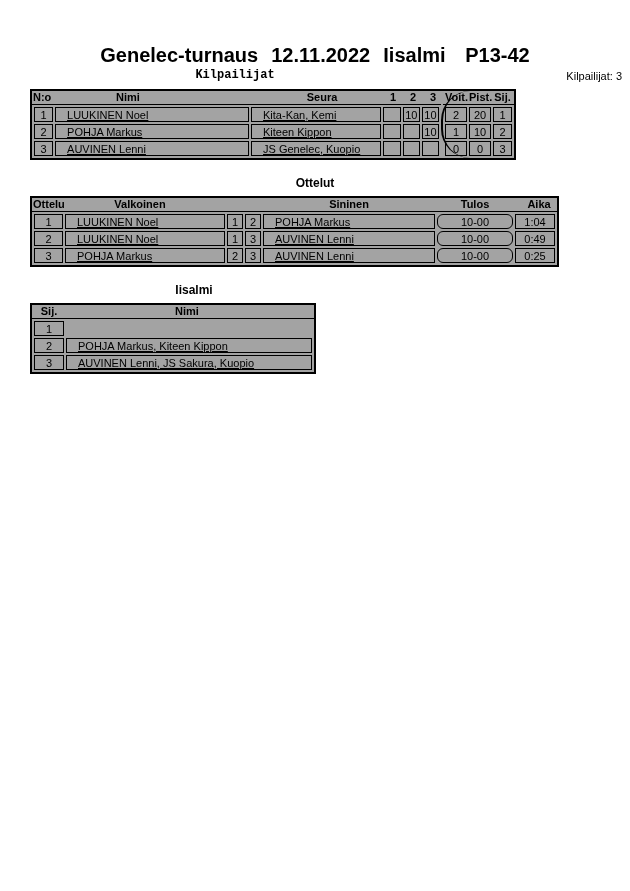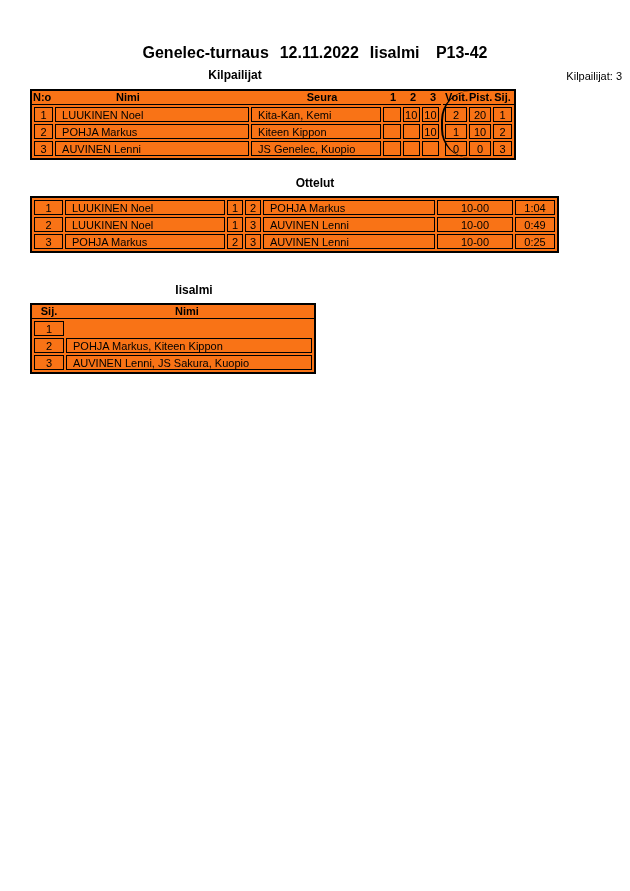--- a/index.html
+++ b/index.html
@@ -2,49 +2,49 @@
 <html><head>
 <meta charset="utf-8">
 <style>
   html,body{margin:0;padding:0;}
   body{
     width:630px;height:891px;background:#ffffff;color:#000;
     font-family:"Liberation Sans", sans-serif;position:relative;overflow:hidden;
   }
   .abs{position:absolute;}
   
-  .title{top:44px;left:0;width:630px;text-align:center;font-size:16px;font-weight:bold;white-space:pre;word-spacing:1px;}
-  .subtitle{top:68px;left:0;width:470px;text-align:center;font-size:12px;font-weight:bold;}
+  .title{top:44px;left:0;width:630px;text-align:center;font-size:20px;font-weight:bold;white-space:pre;word-spacing:1px;}
+  .subtitle{top:68px;left:0;width:470px;text-align:center;font-size:12px;font-weight:bold;font-family:Liberation Mono, monospace;}
   .count{top:70px;right:8px;font-size:11px;}
   .section-heading{font-size:12px;font-weight:bold;text-align:center;margin-left:20px;}
   .h-ottelut{top:176px;left:0;width:590px;}
   .h-tulokset{top:283px;left:0;width:348px;}
   
-  .tbl{border:2px solid #000;background:#f97316;}
+  .tbl{border:2px solid #000;background:#a3a3a3;}
   .t1{left:30px;top:89px;display:flex;align-items:stretch;}
   .t2{left:30px;top:196px;width:525px;}
   .t3{left:30px;top:303px;width:282px;}
   .sec-left{width:409px;}
   .sec-right{width:71px;border-left:2px solid #000;border-radius:29px;}
   .hdr{height:13px;border-bottom:1px solid #000;position:relative;font-size:11px;font-weight:bold;line-height:12px;}
   .hlabel{position:absolute;top:0;text-align:center;white-space:nowrap;}
   .hflex{display:flex;gap:2px;padding:0 2px;}
   .hflex .hc{text-align:center;}
   .rows{display:flex;flex-direction:column;gap:2px;padding:2px;}
   .row{display:flex;gap:2px;}
   .c{border:1px solid #000;box-sizing:border-box;height:15px;line-height:12px;font-size:11px;
      text-align:center;white-space:nowrap;overflow:hidden;display:flex;align-items:center;justify-content:center;}
-  .c.l{justify-content:flex-start;padding-left:6px;}
+  .c.l{justify-content:flex-start;padding-left:11px;text-decoration:underline;}
   
   .c-no{width:20px;} .c-nimi{width:204px;} .c-seura{width:136px;}
   .c-m1{width:19px;} .c-m2{width:18px;} .c-m3{width:18px;}
   .c-voit{width:22px;} .c-pist{width:22px;} .c-sij{width:19px;}
   
   .c-ono{width:29px;} .c-valk{width:160px;} .c-vn{width:16px;} .c-sn{width:16px;}
-  .c-sin{width:172px;} .c-tulos{width:76px;} .c-aika{width:40px;}
+  .c-sin{width:172px;} .c-tulos{width:76px;border-radius:6px;} .c-aika{width:40px;}
   
   .c-tsij{width:30px;} .c-tnimi{width:246px;}
 </style>
 </head>
 <body>
 
 <div class="abs title">Genelec-turnaus  12.11.2022  Iisalmi   P13-42</div>
 <div class="abs subtitle">Kilpailijat</div>
 <div class="abs count">Kilpailijat: 3</div>
 
@@ -107,20 +107,27 @@
         <div class="c c-pist">0</div>
         <div class="c c-sij">3</div>
       </div>
     </div>
   </div>
 </div>
 
 <div class="abs section-heading h-ottelut">Ottelut</div>
 
 <div class="abs tbl t2">
+  <div class="hdr">
+    <span class="hlabel" style="left:1px;">Ottelu</span>
+    <span class="hlabel" style="left:48px;width:120px;">Valkoinen</span>
+    <span class="hlabel" style="left:257px;width:120px;">Sininen</span>
+    <span class="hlabel" style="left:383px;width:120px;">Tulos</span>
+    <span class="hlabel" style="left:447px;width:120px;">Aika</span>
+  </div>
   <div class="rows">
     <div class="row">
       <div class="c c-ono">1</div>
       <div class="c c-valk l">LUUKINEN Noel</div>
       <div class="c c-vn">1</div>
       <div class="c c-sn">2</div>
       <div class="c c-sin l">POHJA Markus</div>
       <div class="c c-tulos">10-00</div>
       <div class="c c-aika">1:04</div>
     </div>

